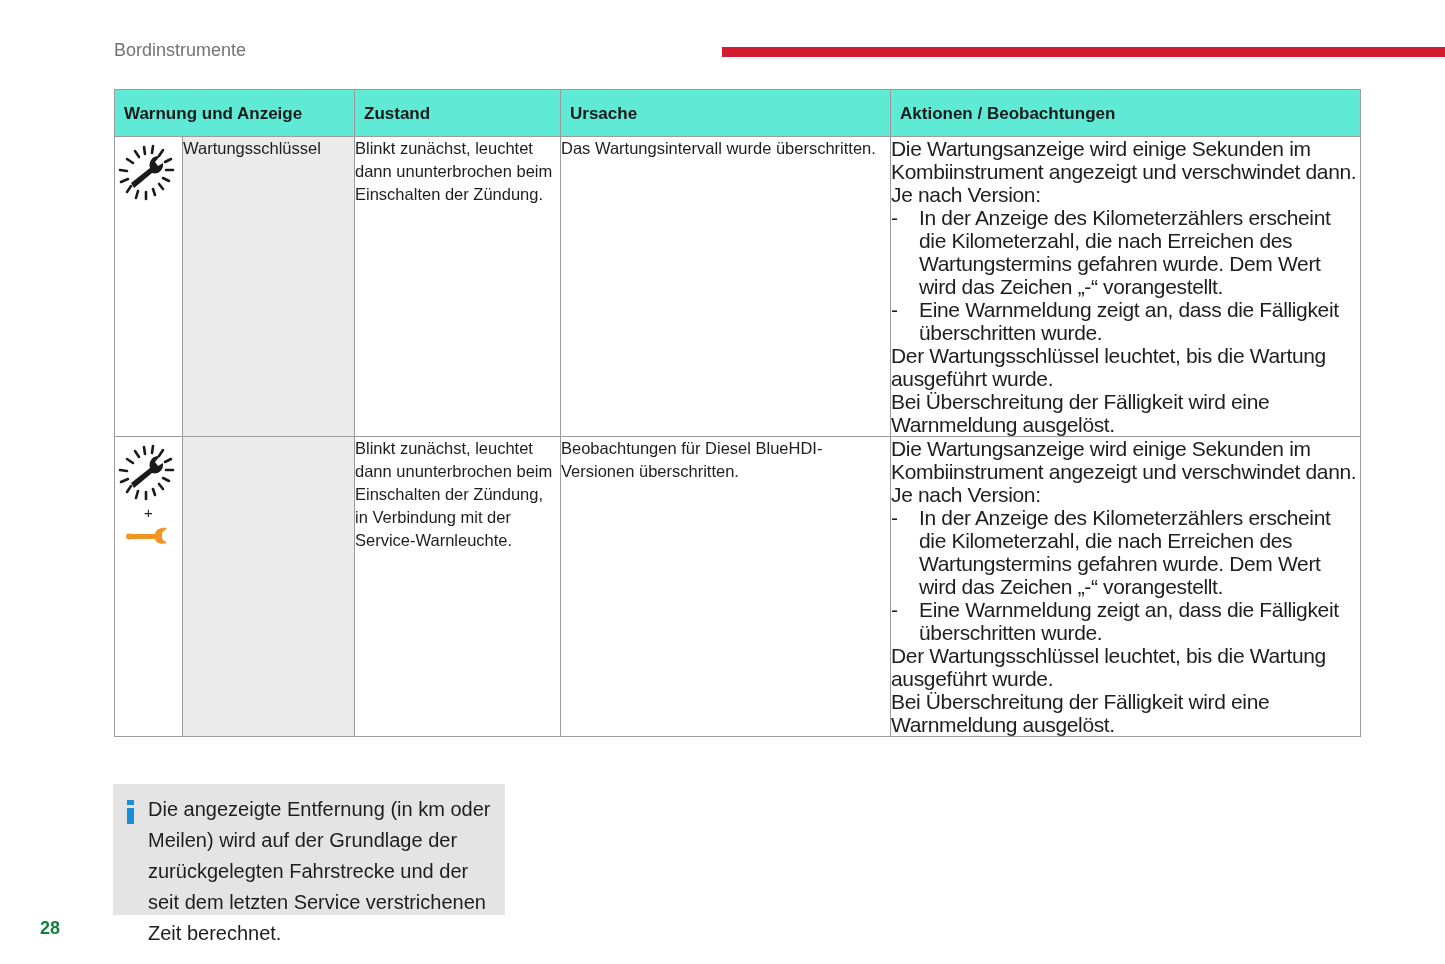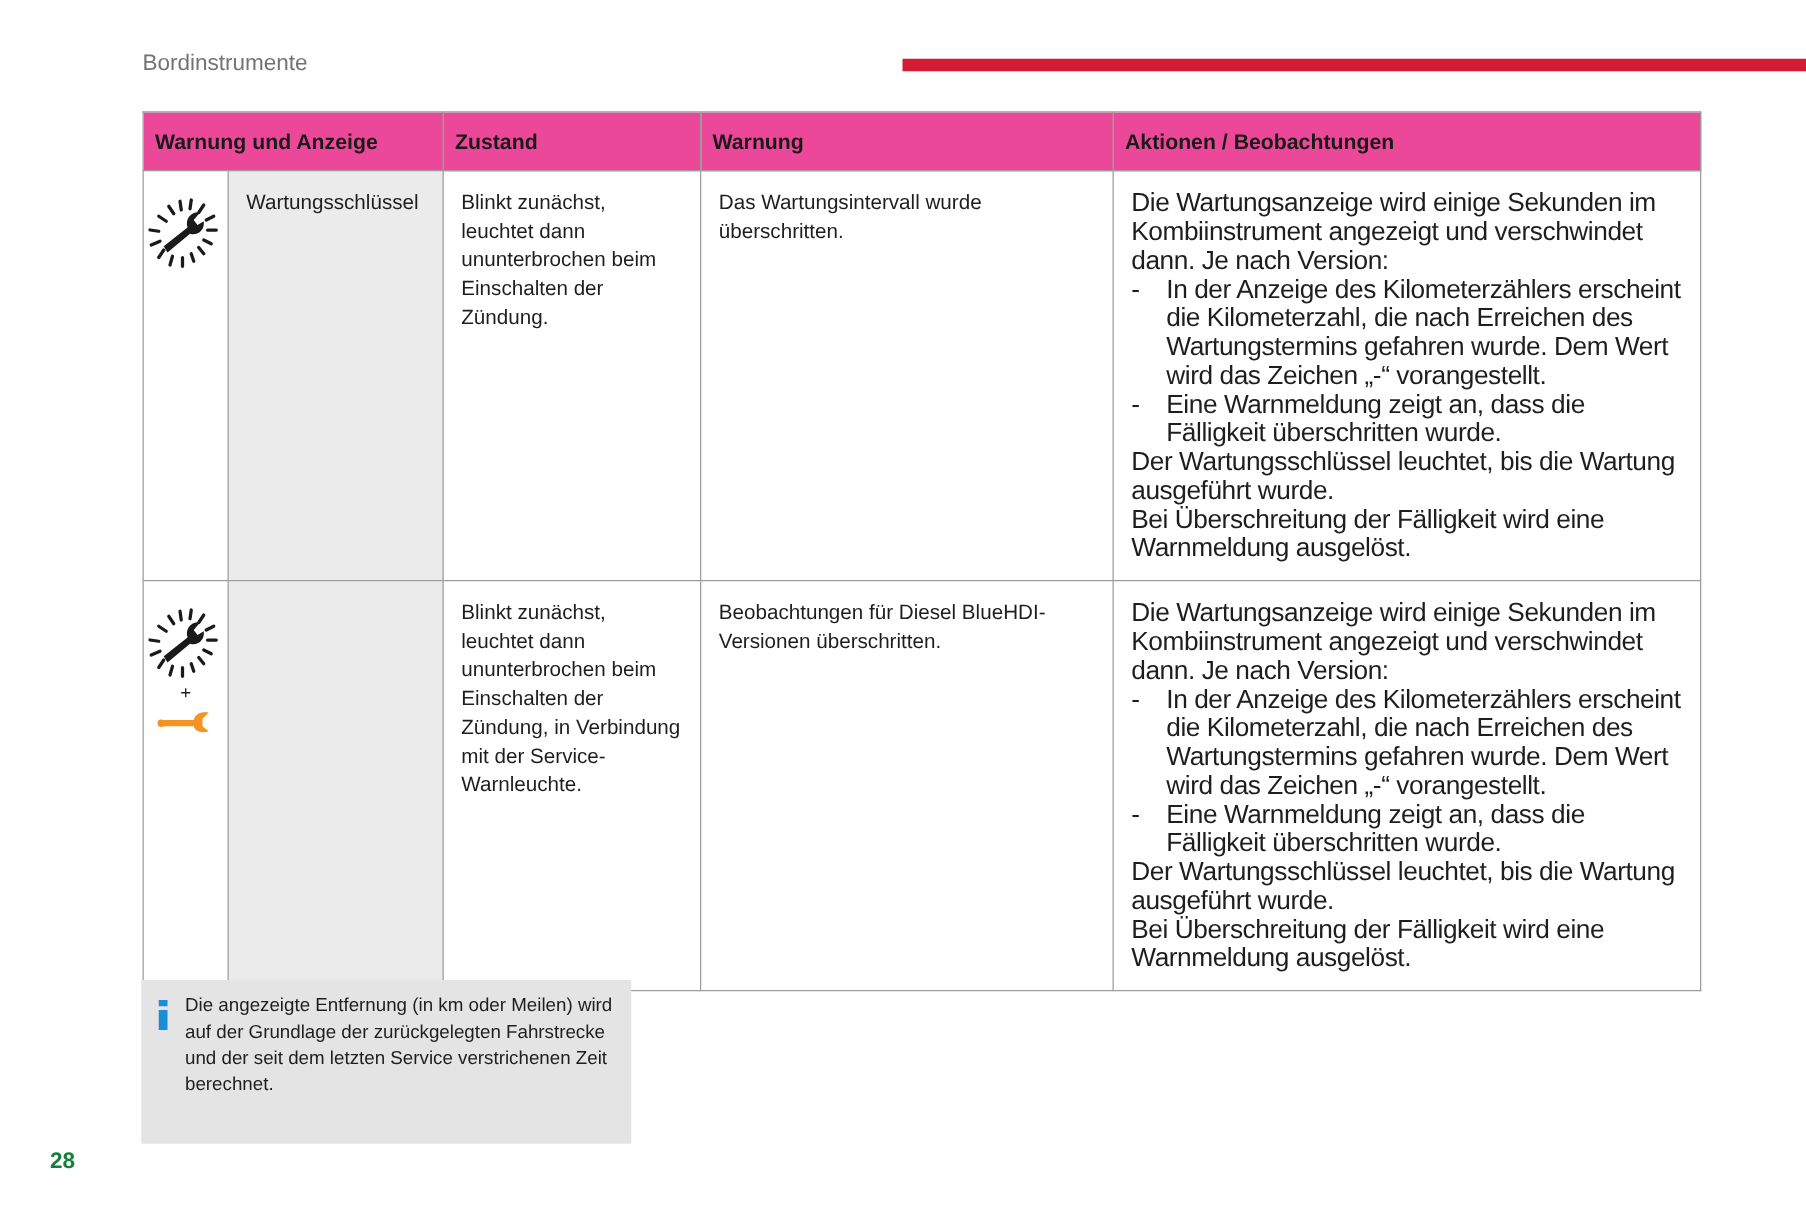--- a/index.html
+++ b/index.html
@@ -2,59 +2,59 @@
 <html><head>
 <meta charset="utf-8">
 <style>
   html, body { margin:0; padding:0; background:#ffffff; }
   body { width:1445px; height:964px; position:relative; overflow:hidden;
          font-family:"Liberation Sans", sans-serif; color:#1e1e1e; }
   .section-title { position:absolute; left:114px; top:40px; font-size:18px; color:#737373; }
   .red-bar { position:absolute; left:722px; top:47px; width:723px; height:10px; background:#d31b31; }
   table.grid { position:absolute; left:114px; top:89px; width:1246px; border-collapse:collapse;
                table-layout:fixed; font-size:16.5px; line-height:23px; }
-  table.grid th, table.grid td { border:1.5px solid #9c9c9c; vertical-align:top; text-align:left; padding:14px; }
-  table.grid th { background:#ec4899; font-weight:bold; height:46px; vertical-align:middle;
+  table.grid th, table.grid td { border:1.5px solid #9c9c9c; vertical-align:top; text-align:left; padding:0; }
+  table.grid th { background:#5eead4; font-weight:bold; height:46px; vertical-align:middle;
                   padding:0 9px; font-size:17px; color:#1a1a1a; }
   td.icon-cell { background:#ffffff; }
   td.name-cell { background:#ebebeb; padding:6px 9px; }
   td.txt { padding:6px 9px;margin-top:25px; }
   td.act { padding:6px 9px; font-size:21px; letter-spacing:-0.35px; line-height:23px; }
   .row1 td { height:283px; }
   .row2 td { height:283px; }
   .bullet { display:flex; }
   .bullet .dash { width:28px; flex:none; }
   .icons { display:flex; flex-direction:column; align-items:center; padding-top:6px; }
   .plus { font-size:15px; line-height:16px; margin:4px 0 6px; color:#222; }
   .info-box { position:absolute; left:113px; top:784px; width:392px; height:131px; background:#e4e4e5; }
   .info-icon { position:absolute; left:14px; top:16px; width:7px; height:24px; }
   .info-icon .dot { position:absolute; left:0; top:0; width:7px; height:5px; background:#1b8fd6; }
   .info-icon .stem { position:absolute; left:0; top:8px; width:7px; height:16px; background:#1b8fd6; }
-  .info-text { position:absolute; left:35px; top:10px; width:355px; font-size:15px; line-height:21px; color:#1e1e1e; }
+  .info-text { position:absolute; left:35px; top:10px; width:355px; font-size:20px; line-height:31px; color:#1e1e1e; }
   .page-num { position:absolute; left:40px; top:918px; font-size:18px; font-weight:bold; color:#15803d; }
 </style>
 </head>
 <body>
 
 <div class="section-title">Bordinstrumente</div>
 <div class="red-bar"></div>
 
 <table class="grid">
   <colgroup>
     <col style="width:68px">
       <col style="width:172px">
       <col style="width:206px">
       <col style="width:330px">
       <col style="width:470px">
   </colgroup>
   <thead>
     <tr>
       <th colspan="2">Warnung und Anzeige</th>
       <th>Zustand</th>
-      <th>Warnung</th>
+      <th>Ursache</th>
       <th>Aktionen / Beobachtungen</th>
     </tr>
   </thead>
   <tbody>
     <tr class="row1">
       <td class="icon-cell">
         <div class="icons">
           <svg width="64" height="58" viewBox="0 0 64 58">
             <g stroke="#1a1a1a" stroke-width="2.6" stroke-linecap="round">
               <line x1="27" y1="4" x2="28" y2="11"></line>

